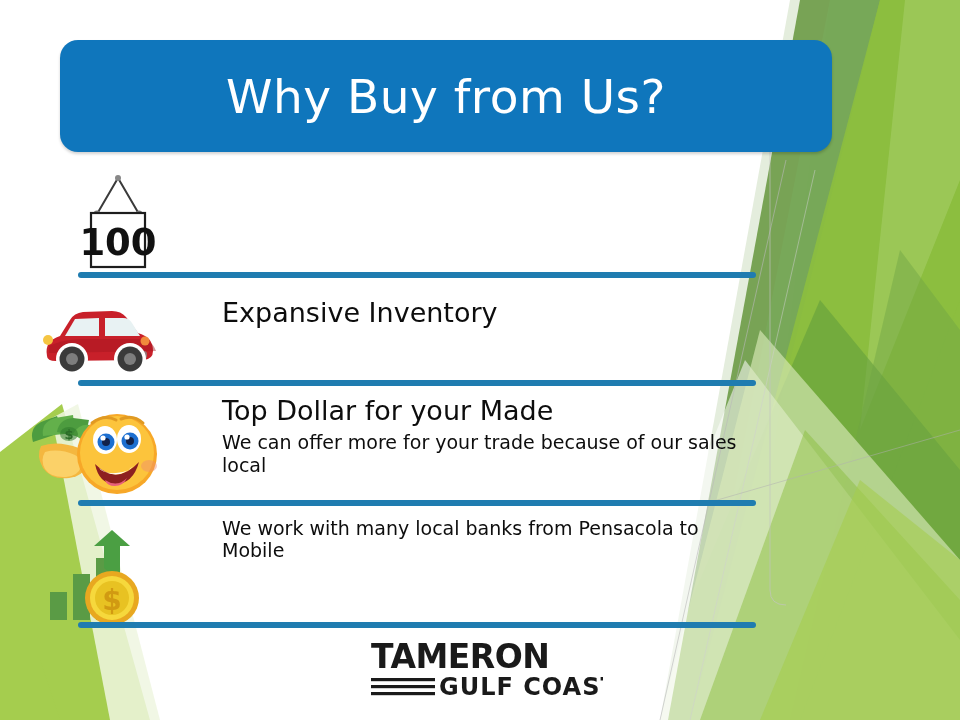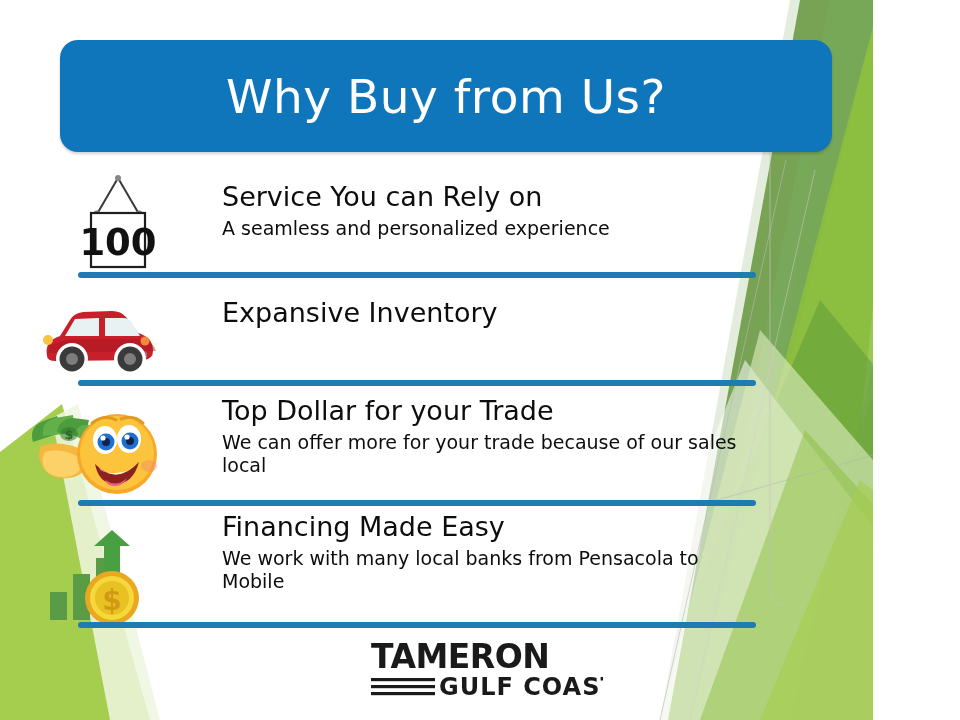--- a/index.html
+++ b/index.html
@@ -8,21 +8,21 @@
   }
   body {
     width: 960px;
     height: 720px;
     overflow: hidden;
     background: #ffffff;
     font-family: "DejaVu Sans", sans-serif;
   }
   #slide {
     position: relative;
-    width: 873px;
+    width: 960px;
     height: 720px;
     background: #a16207;
     overflow: hidden;
   }
 
   
   .bg-layer {
     position: absolute;
     inset: 0;
     width: 960px;
@@ -155,24 +155,20 @@
     <div class="feature-row" style="top:0px;height:120px;">
       <div class="row-icon" style="top:8px;height:104px;">
         <svg width="86" height="104" viewBox="0 0 86 104">
           <path d="M22 46 L43 10 L64 46" fill="none" stroke="#3a3a3a" stroke-width="2"></path>
           <circle cx="43" cy="10" r="3" fill="#888"></circle>
           <circle cx="22" cy="46" r="3.4" fill="#777"></circle>
           <circle cx="64" cy="46" r="3.4" fill="#777"></circle>
           <rect x="16" y="45" width="54" height="54" fill="#ffffff" stroke="#1d1d1d" stroke-width="2.2"></rect>
           <text x="43" y="87" text-anchor="middle" font-family="DejaVu Sans, sans-serif" font-size="37" font-weight="bold" fill="#111111">100</text>
         </svg>
-      </div>
-      <div class="row-text" style="top:22px;">
-        <div class="row-title">Service You can Rely on</div>
-        <div class="row-sub">A seamless and personalized experience</div>
       </div>
       <div class="divider" style="top:112px;"></div>
     </div>
 
     <div class="feature-row" style="top:120px;height:108px;">
       <div class="row-icon" style="top:6px;height:96px;left:30px;">
         <svg width="126" height="86" viewBox="0 0 126 86">
           <path d="M10 62 q-4 -16 12 -22 l10 -16 q4 -8 14 -9 l30 -1 q10 0 16 7 l12 16 q16 4 16 20 q0 10 -10 11 l-90 1 q-10 0 -10 -7 z" fill="#ffffff" stroke="#ffffff" stroke-width="9" stroke-linejoin="round"></path>
           <path d="M10 60 q-3 -15 13 -20 l10 -16 q4 -7 13 -8 l29 -1 q9 0 14 6 l12 16 q15 4 15 18 q0 8 -9 9 l-88 1 q-9 0 -9 -5 z" fill="#c8202a"></path>
           <path d="M12 50 q12 -6 32 -7 l62 0 q10 3 13 12 l-107 2 z" fill="#a4161e" opacity="0.45"></path>
@@ -225,41 +221,40 @@
             <path d="M13 13 q12 -9 24 -3" fill="none" stroke="#e09a22" stroke-width="3" stroke-linecap="round"></path>
             <path d="M42 9 q12 -5 22 4" fill="none" stroke="#e09a22" stroke-width="3" stroke-linecap="round"></path>
             <path d="M16 54 q22 22 44 -2 q-6 22 -24 22 q-16 0 -20 -20 z" fill="#8d2020"></path>
             <path d="M20 58 q18 14 34 -2 q-4 6 -17 7 q-13 1 -17 -5 z" fill="#ffffff"></path>
             <path d="M26 70 q12 8 22 -2 q-4 8 -12 8 q-8 0 -10 -6 z" fill="#e8607b"></path>
             <ellipse cx="70" cy="56" rx="8" ry="6" fill="#f08f6f" opacity="0.45"></ellipse>
           </g>
         </svg>
       </div>
       <div class="row-text" style="top:8px;">
-        <div class="row-title">Top Dollar for your Trade</div>
+        <div class="row-title">Top Dollar for your Made</div>
         <div class="row-sub">We can offer more for your trade because of our sales local</div>
       </div>
       <div class="divider" style="top:112px;"></div>
     </div>
 
     <div class="feature-row" style="top:348px;height:126px;">
       <div class="row-icon" style="top:18px;height:104px;left:28px;">
         <svg width="112" height="100" viewBox="0 0 112 100">
           <rect x="8" y="62" width="17" height="28" fill="#5a9b45"></rect>
           <rect x="31" y="44" width="17" height="46" fill="#5a9b45"></rect>
           <rect x="54" y="28" width="17" height="62" fill="#5a9b45"></rect>
           <path d="M62 38 L62 16 L52 16 L70 0 L88 16 L78 16 L78 52 Z" fill="#4b9f43"></path>
           <circle cx="70" cy="68" r="27" fill="#e8a820"></circle>
           <circle cx="70" cy="68" r="22" fill="#f6d83c"></circle>
           <circle cx="70" cy="68" r="17" fill="#e8c222"></circle>
           <text x="70" y="80" text-anchor="middle" font-family="DejaVu Sans, sans-serif" font-size="28" font-weight="bold" fill="#d19a12">$</text>
         </svg>
       </div>
       <div class="row-text" style="top:4px;">
-        <div class="row-title">Financing Made Easy</div>
         <div class="row-sub">We work with many local banks from Pensacola to Mobile</div>
       </div>
       <div class="divider" style="top:114px;"></div>
     </div>
 
   </div>
 
   <div class="logo-wrap">
     <svg width="232" height="66" viewBox="0 0 232 66">
       <text x="0" y="30" font-family="DejaVu Sans, sans-serif" font-size="33" font-weight="bold" fill="#1a1a1a" letter-spacing="-0.5">TAMERON</text>

